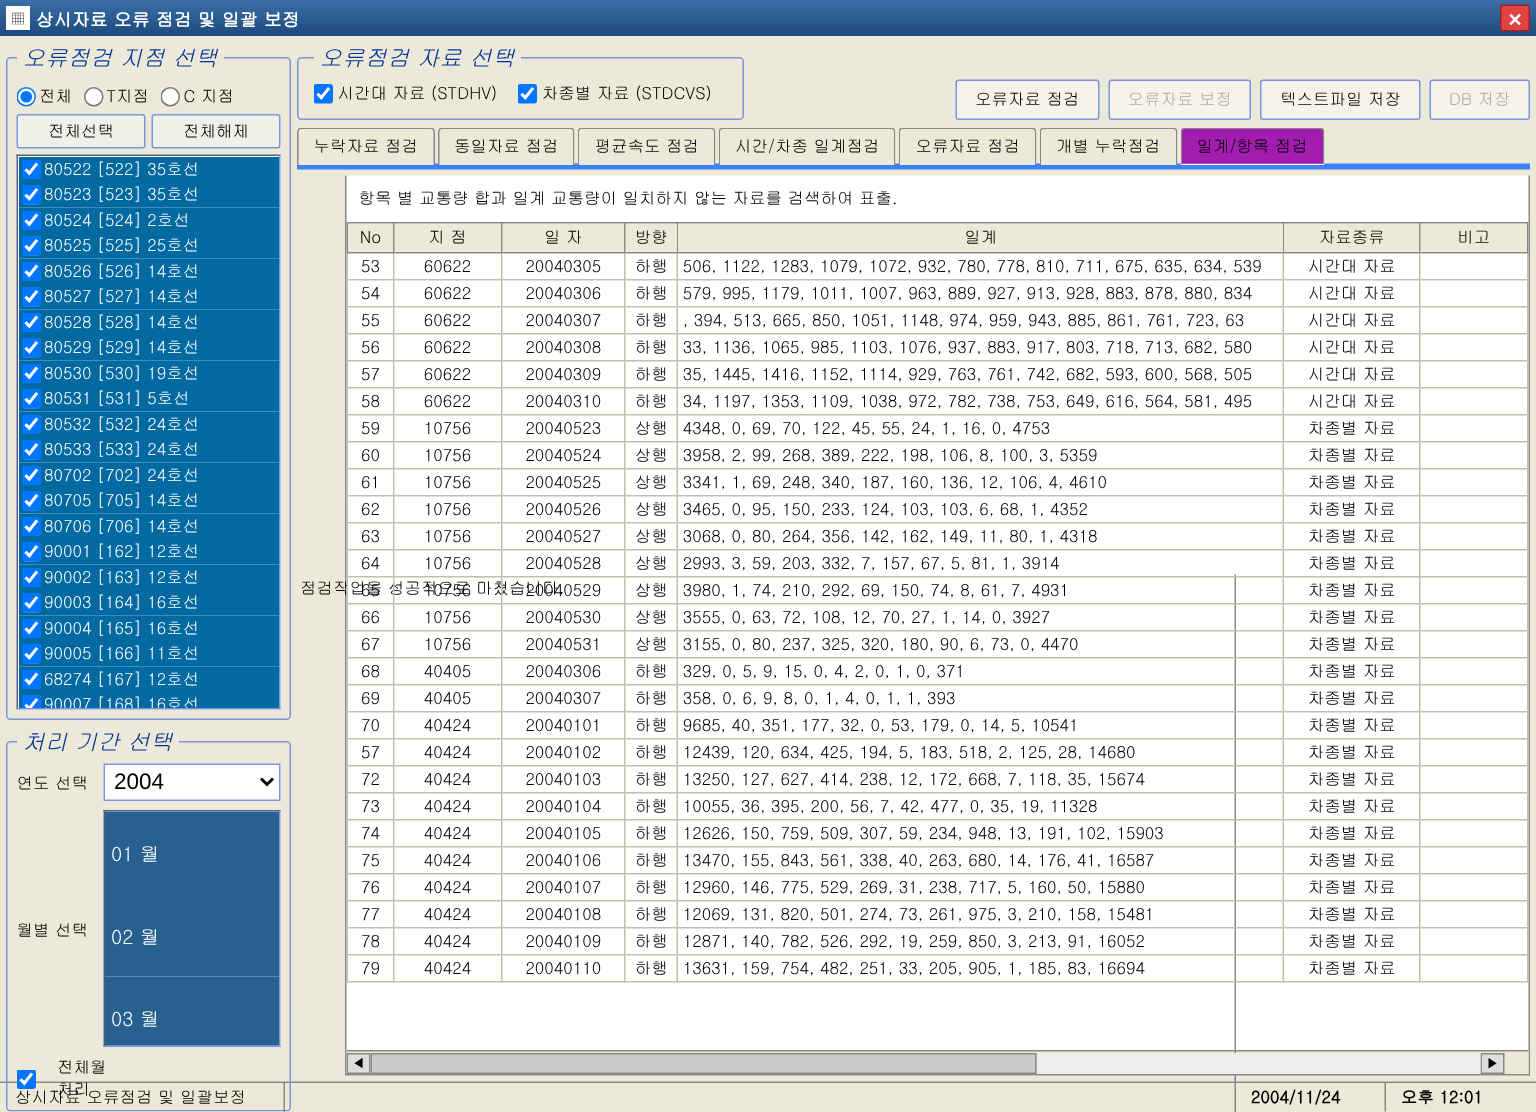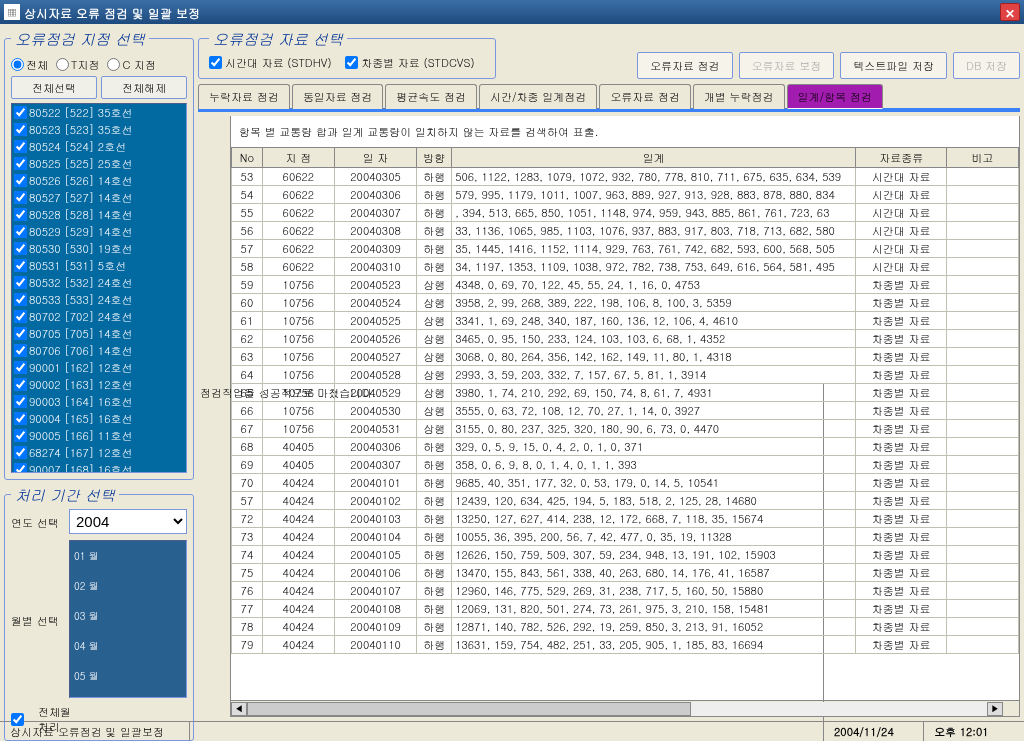--- a/index.html
+++ b/index.html
@@ -23,21 +23,21 @@
 
 .point-list { height: 370px; overflow-y: auto; border: 1px inset #7a96df; background: white; margin-top: 4px; }
 .point-item { display: flex; align-items: center; padding: 1px 2px; background: #0369a1; color: white; font-size: 11px; }
 .point-item input { margin-right: 2px; }
 
 .period-box { display: flex; flex-direction: column; gap: 6px; }
 .period-row { display: flex; align-items: center; gap: 6px; }
 .period-label { min-width: 52px; padding-top: 2px; }
 .year-select { flex: 1; border: 1px solid #7a96df; background: white; padding: 2px; font-size: 15px; }
 .month-list { flex: 1; border: 1px inset #7a96df; background: white; height: 158px; overflow: hidden; }
-.month-item { background: #286090; color: white; padding: 8px 4px; font-size: 10px; }
+.month-item { background: #286090; color: white; padding: 18px 4px; font-size: 13px; }
 .chk-row { display: flex; align-items: center; gap: 14px; }
 
 .top-row { display: flex; gap: 6px; align-items: flex-end; }
 .data-fieldset { flex: 0 0 auto; padding: 6px 10px; }
 .data-fieldset label { display: inline-flex; align-items: center; gap: 3px; margin-right: 10px; }
 .action-btns { display: flex; gap: 6px; margin-left: auto; }
 .abtn { background: #f5f3ea; border: 1px solid #7a96df; padding: 5px 12px; font-size: 11px; cursor: pointer; border-radius: 2px; }
 .abtn.disabled { color: #aaa; cursor: default; }
 
 .tabs { display: flex; gap: 2px; border-bottom: 4px solid #3b82f6; }

